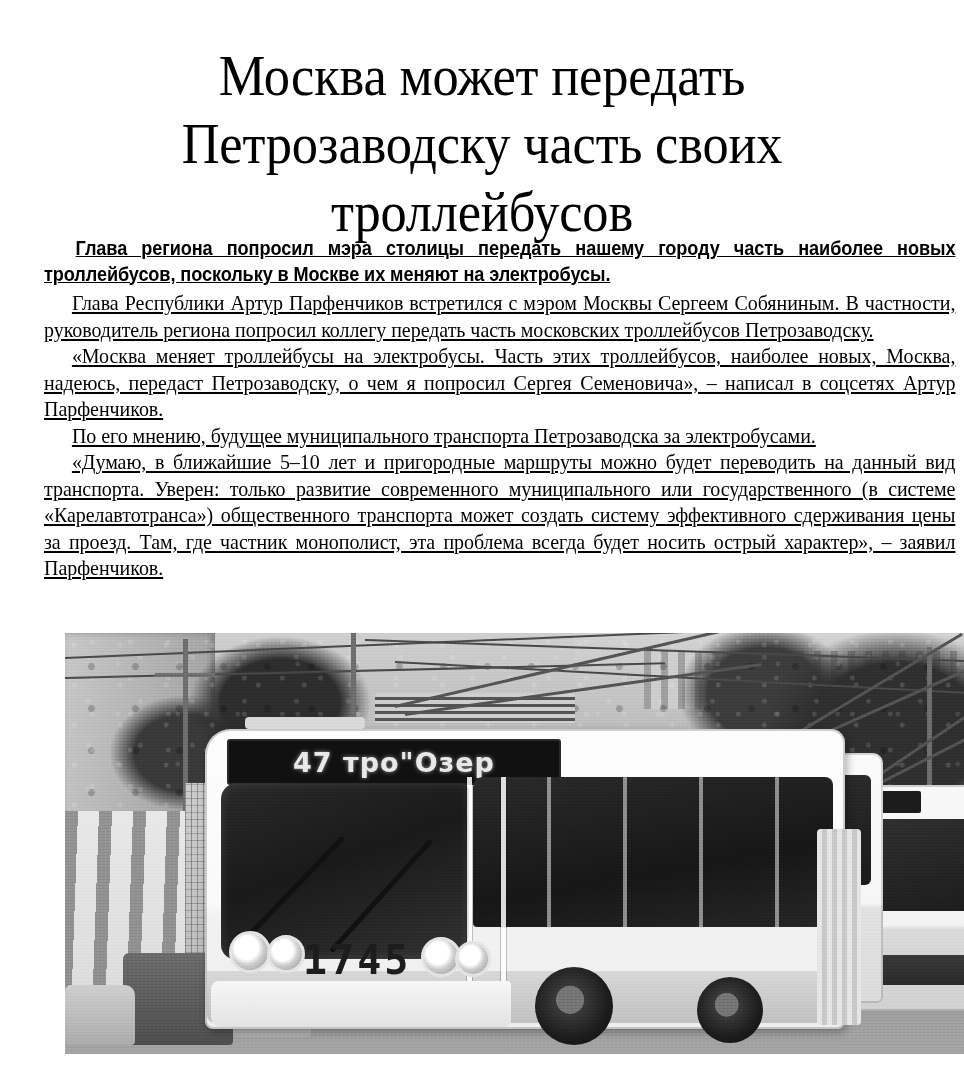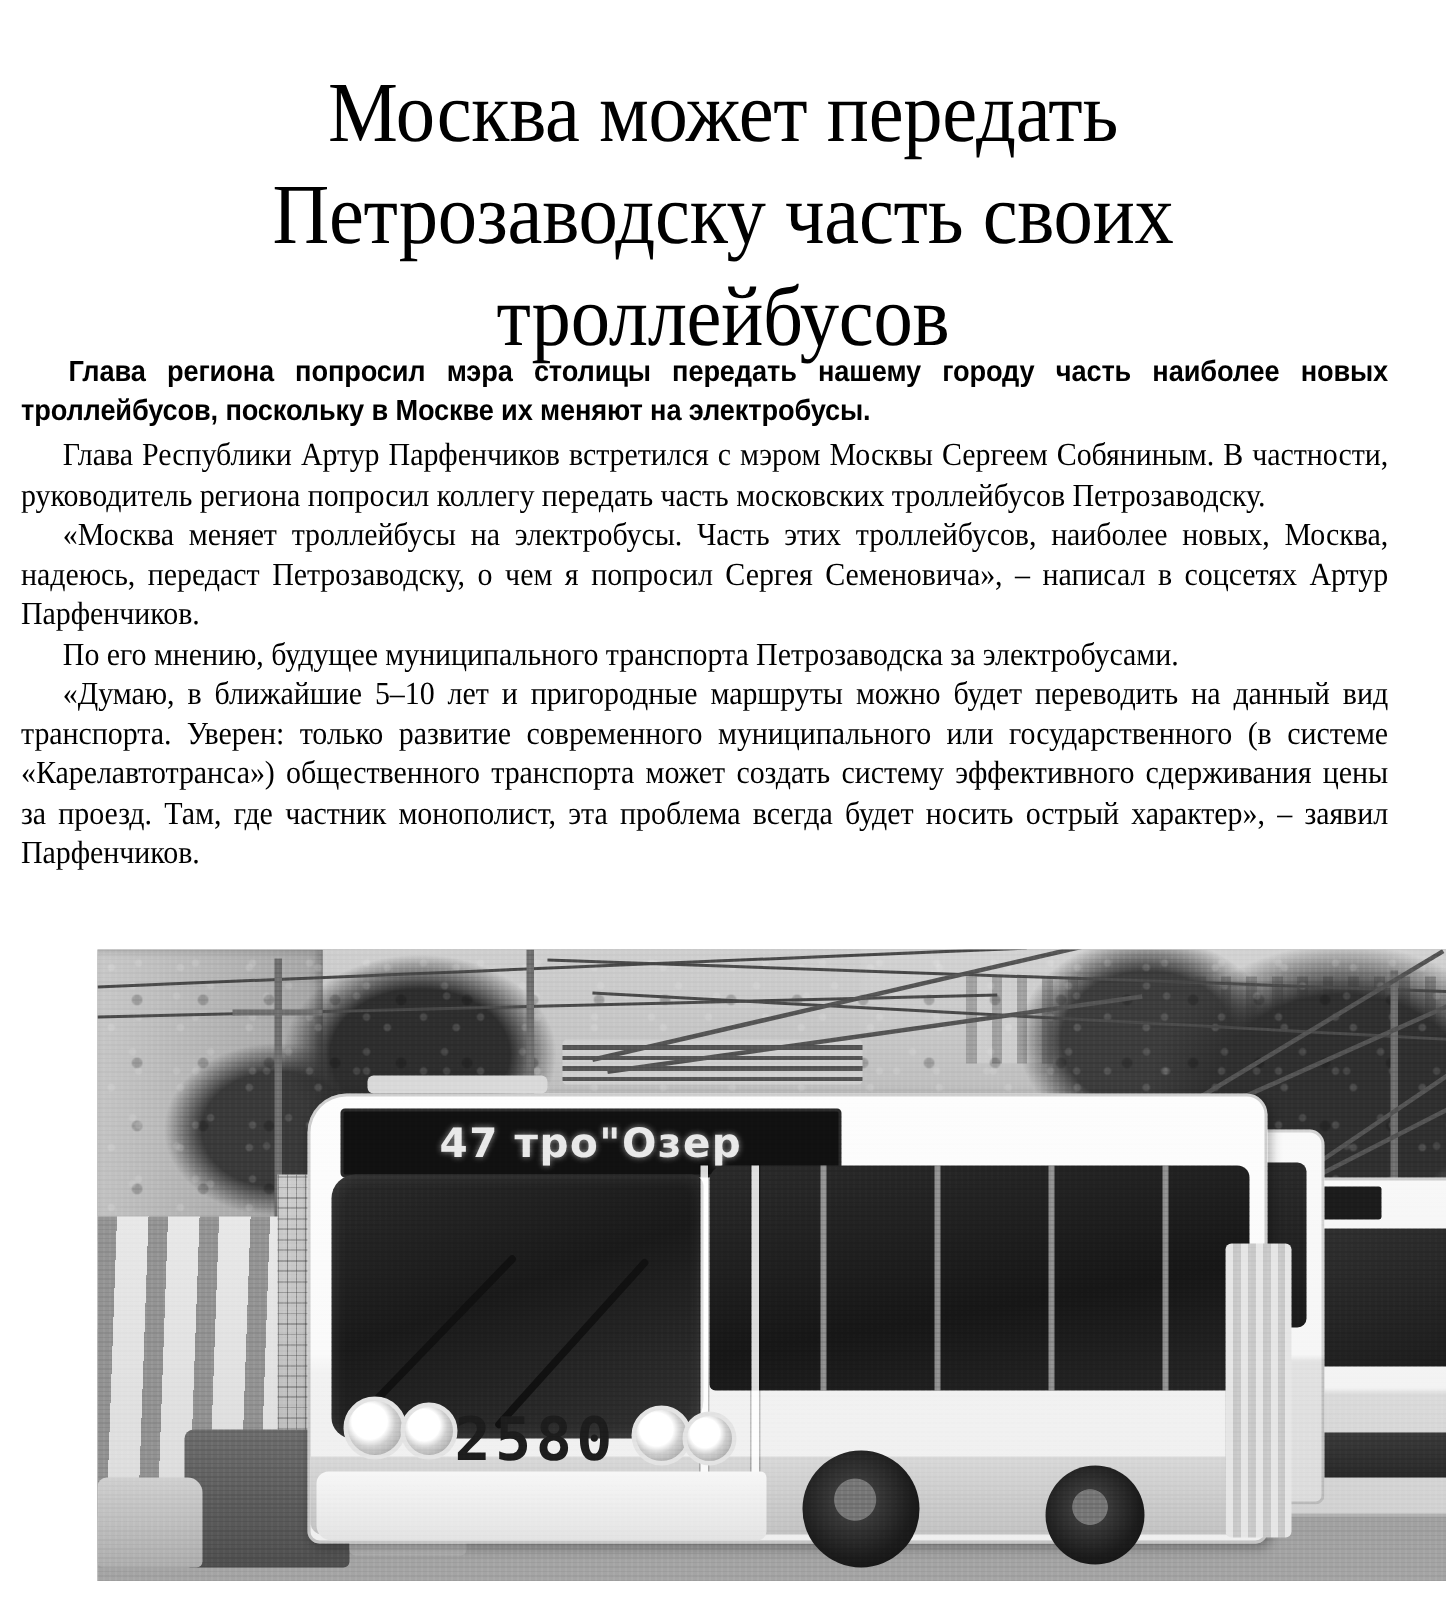--- a/index.html
+++ b/index.html
@@ -29,23 +29,24 @@
     line-height: 68px;
     letter-spacing: -0.2px;
     transform: scaleX(0.92);
     transform-origin: 50% 0;
     color: #000;
   }
 
   
   .article {
     position: absolute;
-    left: 14px;
+    left: 44px;
     top: 236px;
     width: 912px;
+    text-decoration: underline;
   }
 
   .lead {
     font-family: "Liberation Sans", "DejaVu Sans", sans-serif;
     font-weight: 700;
     font-size: 19.5px;
     line-height: 25.5px;
     text-align: justify;
     text-indent: 34px;
     transform: scaleX(0.93);
@@ -393,21 +394,21 @@
       </div>
       <div class="door-line" style="left:262px;"></div>
       <div class="door-line" style="left:296px;"></div>
 
       <div class="bumper"></div>
       <div class="headlamp" style="left:24px;bottom:56px;width:36px;height:36px;"></div>
       <div class="headlamp" style="left:62px;bottom:56px;width:32px;height:32px;"></div>
       <div class="headlamp" style="left:216px;bottom:52px;width:34px;height:34px;"></div>
       <div class="headlamp" style="left:250px;bottom:52px;width:30px;height:30px;"></div>
 
-      <span class="fleet-no">2580</span>
+      <span class="fleet-no">1745</span>
 
       <div class="wheel" style="left:330px;bottom:-16px;width:78px;height:78px;"></div>
       <div class="wheel" style="left:492px;bottom:-14px;width:66px;height:66px;"></div>
       <div class="artic"></div>
 
       <div style="position:absolute;left:170px;top:-36px;width:200px;height:30px;background:repeating-linear-gradient(180deg,#cfcfcf 0 4px,#555 4px 7px);border-radius:3px;"></div>
       <div style="position:absolute;left:40px;top:-12px;width:120px;height:12px;background:#d9d9d9;border-radius:4px;"></div>
     </div>
     <div class="trolley-rod" style="left:330px;top:72px;width:360px;transform:rotate(-13deg);"></div>
     <div class="trolley-rod" style="left:340px;top:80px;width:360px;transform:rotate(-8deg);"></div>

